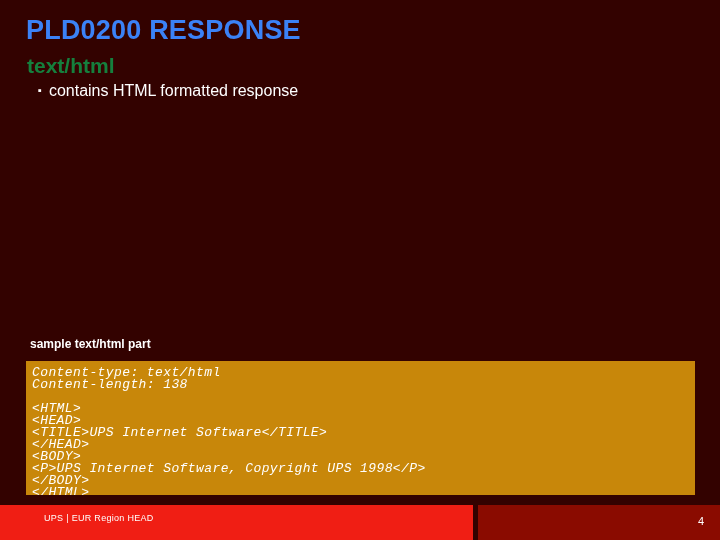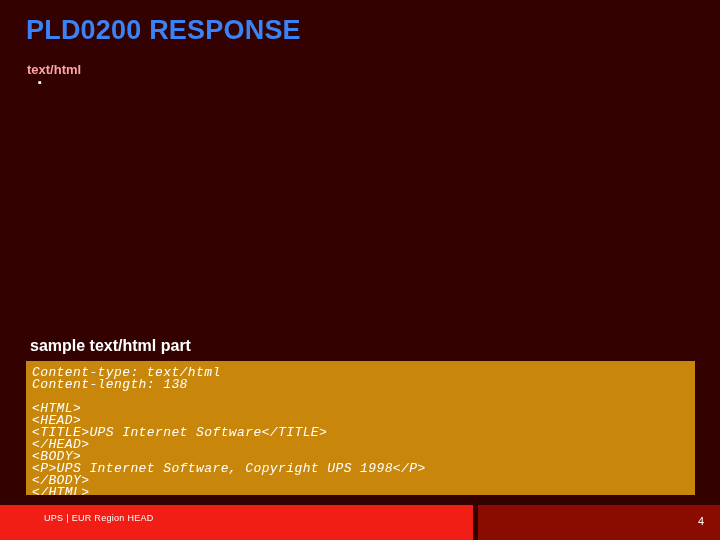--- a/index.html
+++ b/index.html
@@ -32,26 +32,25 @@
   }
 
   
   .body-block {
     position: absolute;
     left: 27px;
     top: 52px;
     width: 640px;
   }
   .bullet-l1 {
-    font-size: 13px;
+    font-size: 21px;
     font-weight: bold;
-    color: #fca5a5;
+    color: #15803d;
     line-height: 1.35;
     white-space: nowrap;
-    margin-top: 9px;
   }
   .bullet-l2 {
     font-size: 16px;
     font-weight: normal;
     color: #ffffff;
     line-height: 1.4;
     white-space: nowrap;
     padding-left: 11px;
     display: flex;
     align-items: baseline;
@@ -63,21 +62,21 @@
     color: #ffffff;
     transform: translateY(-2px);
     display: inline-block;
   }
 
   
   .sample-caption {
     position: absolute;
     left: 30px;
     top: 337px;
-    font-size: 16px;
+    font-size: 12px;
     font-weight: bold;
     color: #ffffff;
     white-space: nowrap;
   }
 
   
   .code-box {
     position: absolute;
     left: 26px;
     top: 361px;
@@ -138,20 +137,21 @@
 <body>
 
 <div id="slide">
 
   <div class="slide-title">PLD0200 RESPONSE</div>
 
   <div class="body-block">
     <div class="bullet-l1">text/html</div>
     <div class="bullet-l2">
       <span class="bullet-mark">▪</span>
+      <span>contains HTML formatted response</span>
     </div>
   </div>
 
   <div class="sample-caption">sample text/html part</div>
 
   <div class="code-box">
     <pre>Content-type: text/html
 Content-length: 138
 
 &lt;HTML&gt;

